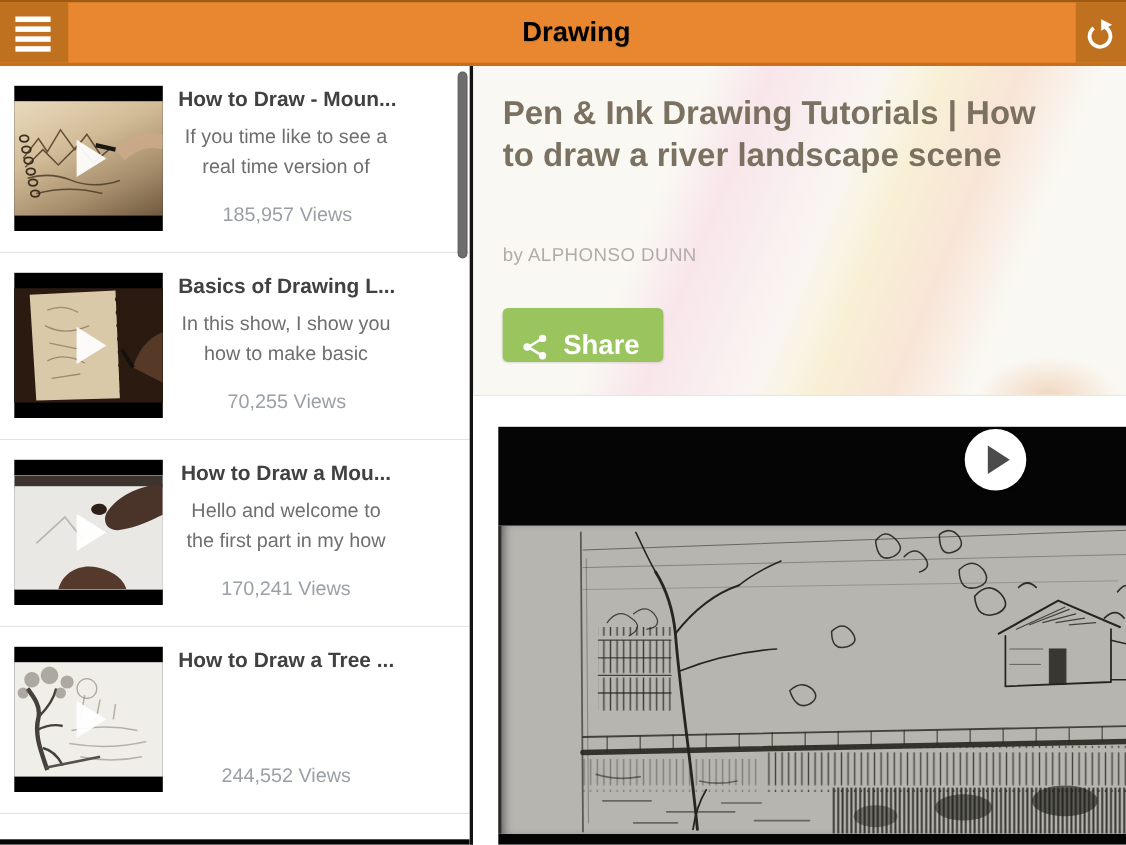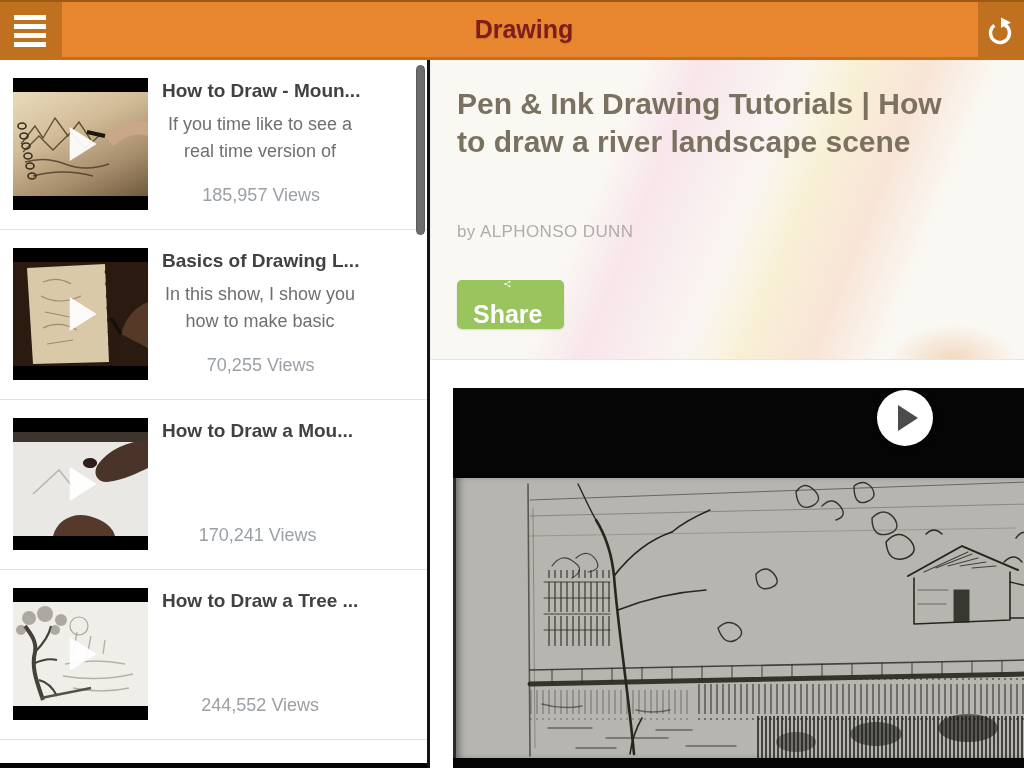--- a/index.html
+++ b/index.html
@@ -10,21 +10,21 @@
   .app-header{position:absolute;left:0;top:0;width:1024px;height:60px;
     background:var(--header-bg,#E8872F);
     border-top:2px solid #9E5A13;border-bottom:3px solid #C96F1C;}
   .header-side{position:absolute;top:0;height:100%;background:var(--header-side-bg,#BF711F);}
   .side-left{left:0;width:62px;}
   .side-right{right:0;width:46px;}
   .menu-button{position:absolute;left:14px;top:11px;width:34px;height:36px;cursor:pointer;
     display:flex;flex-direction:column;justify-content:center;gap:4px;}
   .menu-button span{display:block;width:32px;height:5px;background:#fff;}
   .app-title{position:absolute;left:0;right:0;top:0;height:55px;display:flex;
-    align-items:center;justify-content:center;color:#7f1d1d;font-size:25px;font-weight:bold;
+    align-items:center;justify-content:center;color:#000000;font-size:25px;font-weight:bold;
     text-shadow:0 1px 1px rgba(0,0,0,.15);padding-left:24px;}
   .refresh-button{position:absolute;right:8px;top:14px;width:32px;height:32px;cursor:pointer;
     display:flex;align-items:center;justify-content:center;}
 
   
   .left-panel{position:absolute;left:0;top:60px;width:427px;height:708px;background:#fff;overflow:hidden;}
   .panel-divider{position:absolute;left:427px;top:60px;width:3px;height:708px;background:#141414;}
   .video-item{position:relative;height:170px;padding:18px 10px 0 13px;display:flex;gap:14px;
     border-bottom:1px solid #e3e3e3;background:#fff;cursor:pointer;text-align:center;}
   .thumb{position:relative;flex:0 0 135px;width:135px;height:132px;background:#000;}
@@ -53,21 +53,21 @@
       linear-gradient(112deg,rgba(255,255,255,0) 52%,rgba(247,236,198,.65) 60%,rgba(246,205,180,.45) 70%,rgba(255,255,255,0) 80%),
       radial-gradient(90px 50px at 88% 100%,rgba(235,190,150,.55),rgba(235,190,150,0) 70%),
       #FAF8F3;
     border-bottom:1px solid #eae6de;border-left:1px solid #f1efe9;}
   .detail-title{position:absolute;left:26px;top:25px;width:500px;font-size:30px;line-height:38px;
     font-weight:bold;color:var(--title-text,#7B7160);}
   .detail-byline{position:absolute;left:26px;top:162px;font-size:17px;font-weight:normal;
     color:#b1acab;letter-spacing:.4px;}
   .share-button{position:absolute;left:26px;top:220px;height:49px;padding:0 22px 0 16px;
     background:var(--share-green,#9AC45E);border:none;border-radius:5px;cursor:pointer;
-    display:flex;align-items:center;gap:12px;box-shadow:0 1px 2px rgba(0,0,0,.12);flex-direction:column;}
+    display:flex;align-items:flex-end;gap:12px;box-shadow:0 1px 2px rgba(0,0,0,.12);}
   .share-label{color:#fff;font-size:25px;font-weight:bold;}
   .video-player{position:absolute;left:23px;top:328px;width:571px;height:380px;cursor:pointer;}
   .video-topbar{width:100%;height:90px;background:#050505;}
   .video-paper{position:relative;width:100%;height:280px;background:#b7b5b0;overflow:hidden;
     border-left:3px solid #2a2a26;box-shadow:inset 6px 0 8px -4px rgba(0,0,0,.5);}
   .video-bottombar{width:100%;height:10px;background:#050505;}
   .play-button{position:absolute;left:447px;top:330px;width:56px;height:56px;border-radius:50%;
     background:#fff;display:flex;align-items:center;justify-content:center;cursor:pointer;
     box-shadow:0 0 4px rgba(0,0,0,.25);}
   .play-button .tri{width:0;height:0;margin-left:6px;border-left:20px solid #4b4b4b;
@@ -171,20 +171,21 @@
           <path d="M135,8 C108,10 92,22 84,34 C80,42 84,50 94,50 C112,48 126,40 135,36 Z" fill="#4a3328"></path>
           <path d="M70,30 a7,5 0 1 0 14,2 a7,5 0 1 0 -14,-2" fill="#2e2019"></path>
           <path d="M40,104 C44,88 60,80 76,84 C92,88 100,96 102,104 Z" fill="#55392a"></path>
           <path d="M30,20 q16,6 30,16" stroke="#9a98928" stroke-width="6" opacity="0.35" fill="none"></path>
         </svg>
       </div>
       <div class="play-tri"></div>
     </div>
     <div class="item-text">
       <div class="item-title">How to Draw a Mou...</div>
+      <div class="item-desc">Hello and welcome to the first part in my how</div>
       <div class="item-views">170,241 Views</div>
     </div>
   </div>
 
   <div class="video-item">
     <div class="thumb">
       <div class="thumb-img art4">
         <svg viewBox="0 0 135 104" preserveAspectRatio="none">
           <g stroke="#45403a" fill="none">
             <path d="M30,98 C24,80 18,66 22,50 C24,40 18,32 12,24" stroke-width="4"></path>

